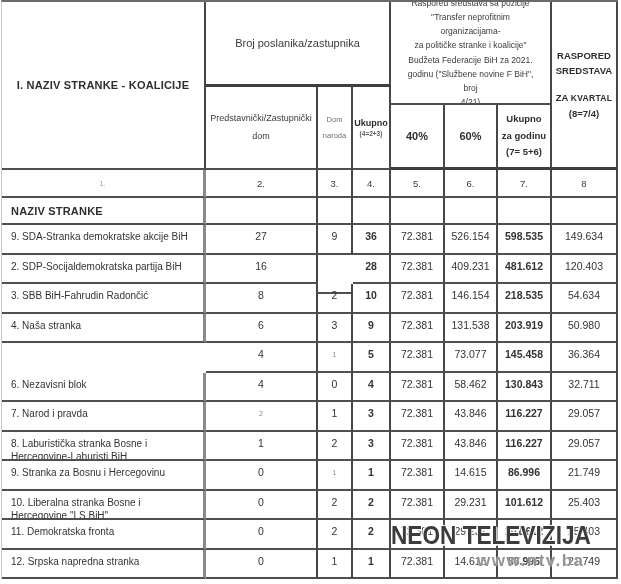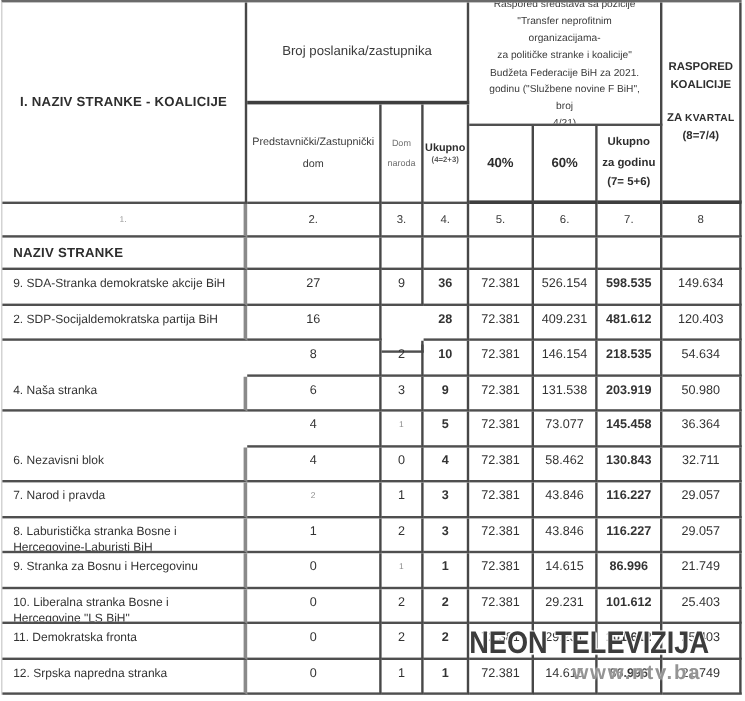--- a/index.html
+++ b/index.html
@@ -83,21 +83,21 @@
 Budžeta Federacije BiH za 2021.
 godinu ("Službene novine F BiH", broj
 4/21)</div>
   <div class="cell p40 hdr-bot">40%</div>
   <div class="cell p60 hdr-bot">60%</div>
   <div class="cell ukg pre hdr-bot">Ukupno
 za godinu
 (7= 5+6)</div>
   <div class="cell kvart hdr-bot">
     <span class="pre">RASPORED
-KOALICIJE</span>
+SREDSTAVA</span>
     <span class="g2"><span>ZA </span><span class="kv-small">KVARTAL</span></span>
     <span>(8=7/4)</span>
   </div>
 
 <div class="cell num num-1 thick-r" style="grid-area: 4 / 1;">1.</div>
     <div class="cell num " style="grid-area: 4 / 2;">2.</div>
     <div class="cell num " style="grid-area: 4 / 3;">3.</div>
     <div class="cell num " style="grid-area: 4 / 4;">4.</div>
     <div class="cell num " style="grid-area: 4 / 5;">5.</div>
     <div class="cell num " style="grid-area: 4 / 6;">6.</div>
@@ -120,20 +120,21 @@
     <div class="cell top val b" style="grid-area: 6 / 7;">598.535</div>
     <div class="cell top val" style="grid-area: 6 / 8;">149.634</div>
     <div class="cell left top name thick-r" style="grid-area: 7 / 1;">2. SDP-Socijaldemokratska partija BiH</div>
     <div class="cell top val" style="grid-area: 7 / 2;">16</div>
     <div class="cell top val" style="grid-area: 7 / 3; margin-top: 32px;">12</div>
     <div class="cell top val b" style="grid-area: 7 / 4;">28</div>
     <div class="cell top val" style="grid-area: 7 / 5;">72.381</div>
     <div class="cell top val" style="grid-area: 7 / 6;">409.231</div>
     <div class="cell top val b" style="grid-area: 7 / 7;">481.612</div>
     <div class="cell top val" style="grid-area: 7 / 8;">120.403</div>
+    <div class="cell left top name thick-r" style="grid-area: 8 / 1;">3. SBB BiH-Fahrudin Radončić</div>
     <div class="cell top val" style="grid-area: 8 / 2;">8</div>
     <div class="cell top val" style="grid-area: 8 / 3;">2</div>
     <div class="cell top val b" style="grid-area: 8 / 4;">10</div>
     <div class="cell top val" style="grid-area: 8 / 5;">72.381</div>
     <div class="cell top val" style="grid-area: 8 / 6;">146.154</div>
     <div class="cell top val b" style="grid-area: 8 / 7;">218.535</div>
     <div class="cell top val" style="grid-area: 8 / 8;">54.634</div>
     <div class="cell left top name thick-r" style="grid-area: 9 / 1;">4. Naša stranka</div>
     <div class="cell top val" style="grid-area: 9 / 2;">6</div>
     <div class="cell top val" style="grid-area: 9 / 3;">3</div>

